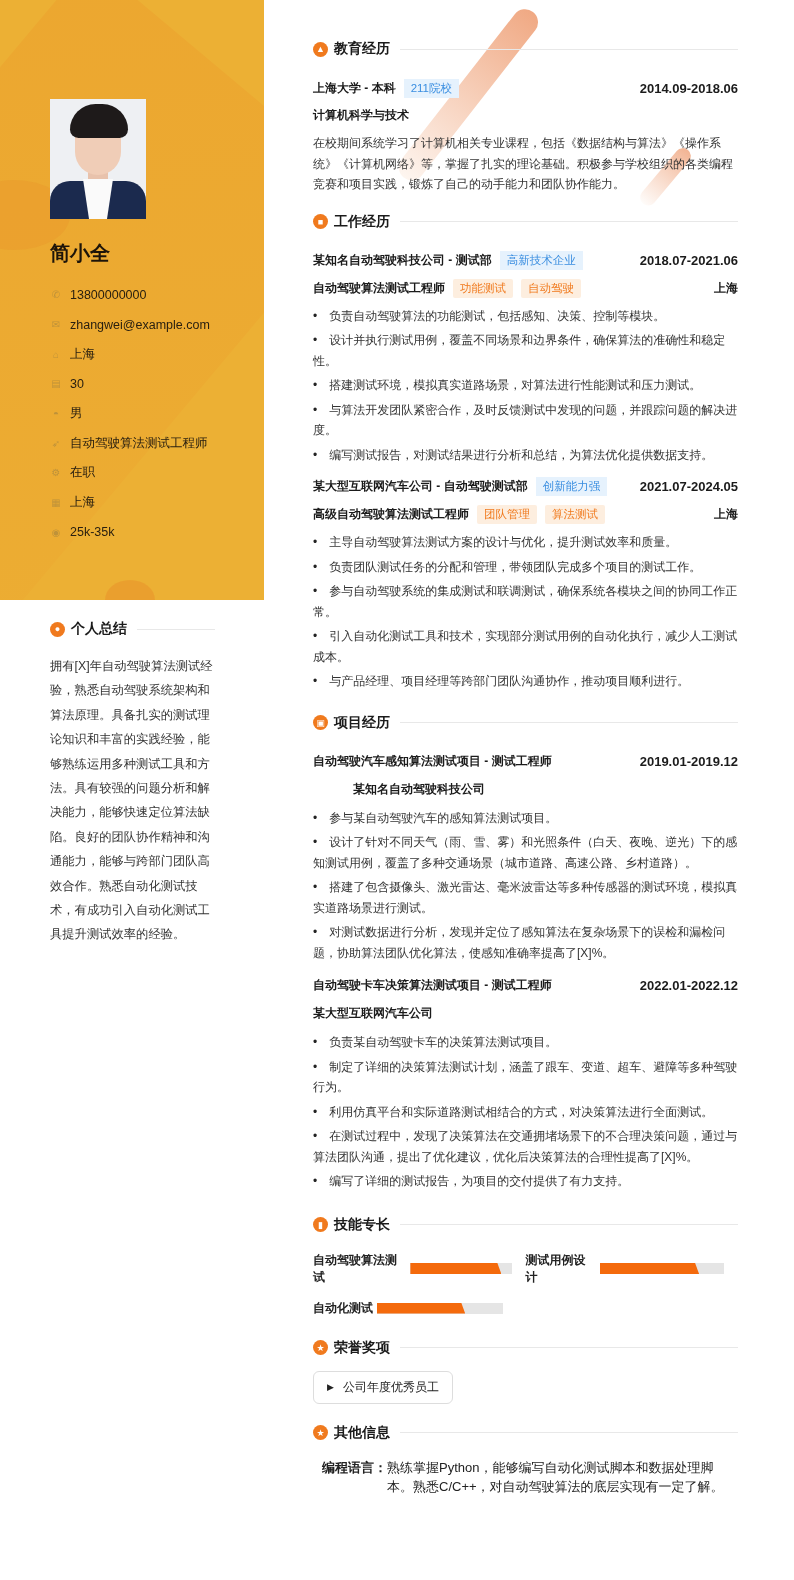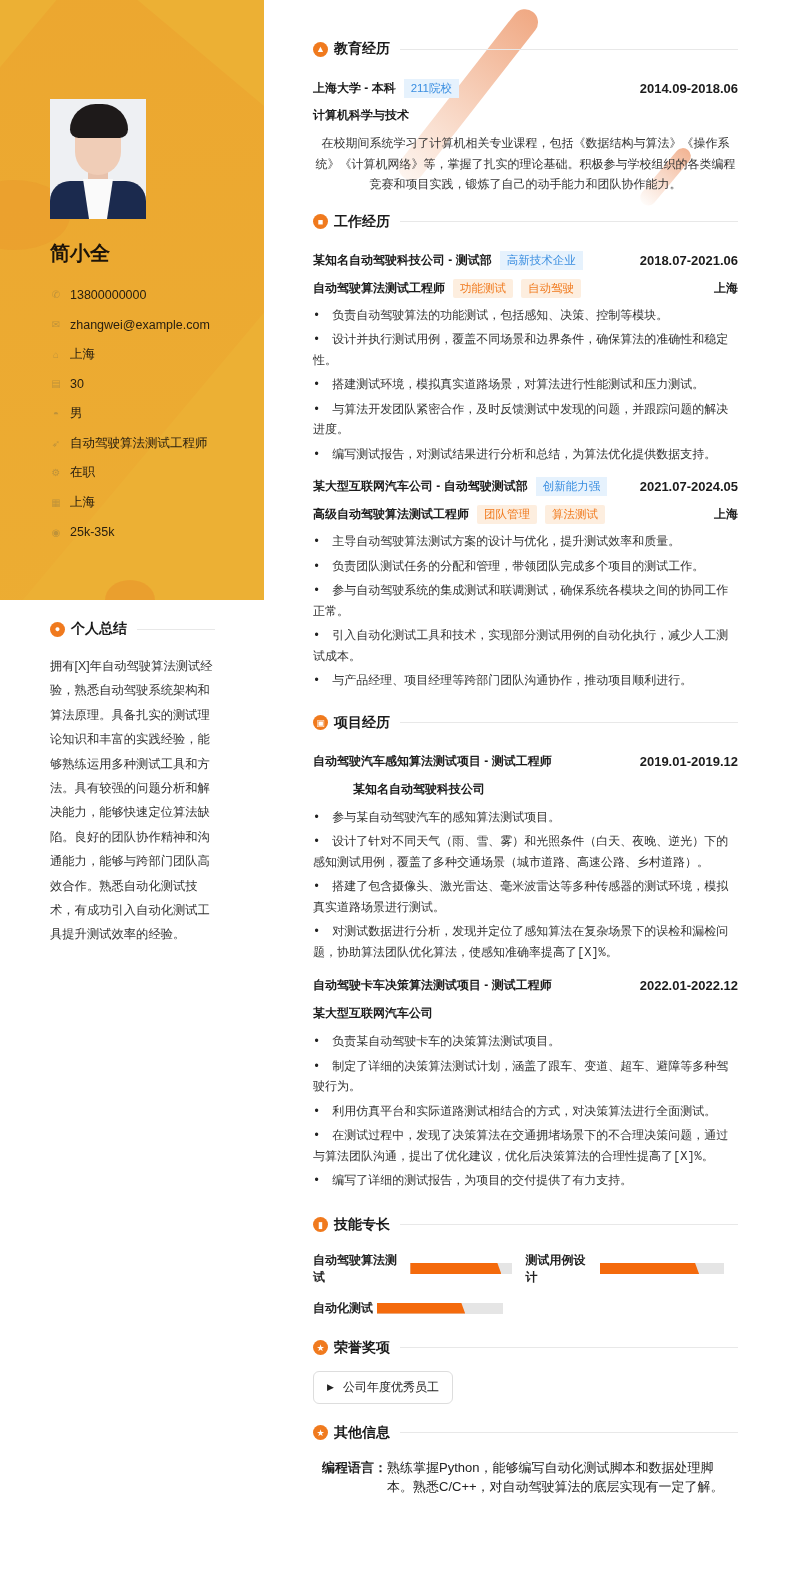--- a/index.html
+++ b/index.html
@@ -70,22 +70,22 @@
       position: absolute; left: 680px; top: 150px; width: 16px; height: 70px; border-radius: 10px;
       background: linear-gradient(180deg, rgba(235,140,90,0.65), rgba(245,190,150,0.05));
       transform: rotate(40deg); transform-origin: top center;
     }
     .section { margin-bottom: 14px; }
     .row { display: flex; align-items: center; justify-content: space-between; font-size: 12px; font-weight: bold; color: #1b1b1b; }
     .row .left { display: flex; align-items: center; }
     .tag-blue { background: #e6f2fd; color: #3a8ee0; font-weight: normal; font-size: 11.5px; padding: 2px 7px; margin-left: 8px; border-radius: 0; }
     .tag-orange { background: #fdeedf; color: #f07a1e; font-weight: normal; font-size: 11.5px; padding: 2px 7px; margin-left: 8px; border-radius: 2px; }
     .date { font-weight: bold; font-size: 13px; }
-    .desc { font-size: 12px; line-height: 20.5px; color: #333; text-align: center; }
-    ul.bullets { list-style: none; font-family: Liberation Mono, monospace; }
+    .desc { font-size: 12px; line-height: 20.5px; color: #333; }
+    ul.bullets { list-style: none; }
     ul.bullets li { font-size: 12px; line-height: 20.5px; color: #333; margin-bottom: 4px; }
     ul.bullets li::before { content: "•"; margin-right: 12px; color: #222; }
 
     .skill-row { display: flex; align-items: center; font-size: 12px; font-weight: bold; }
     .skill { display: flex; align-items: center; margin-right: 14px; }
     .bar { position: relative; height: 11px; background: #e5e5e5; margin-left: 4px; }
     .bar .fill { position: absolute; left: 0; top: 0; height: 11px; background: #f46a0c; clip-path: polygon(0 0, calc(100% - 4px) 0, 100% 100%, 0 100%); }
 
     .honor-chip {
       display: inline-flex; align-items: center; border: 1px solid #ddd; border-radius: 6px; padding: 7px 13px;

